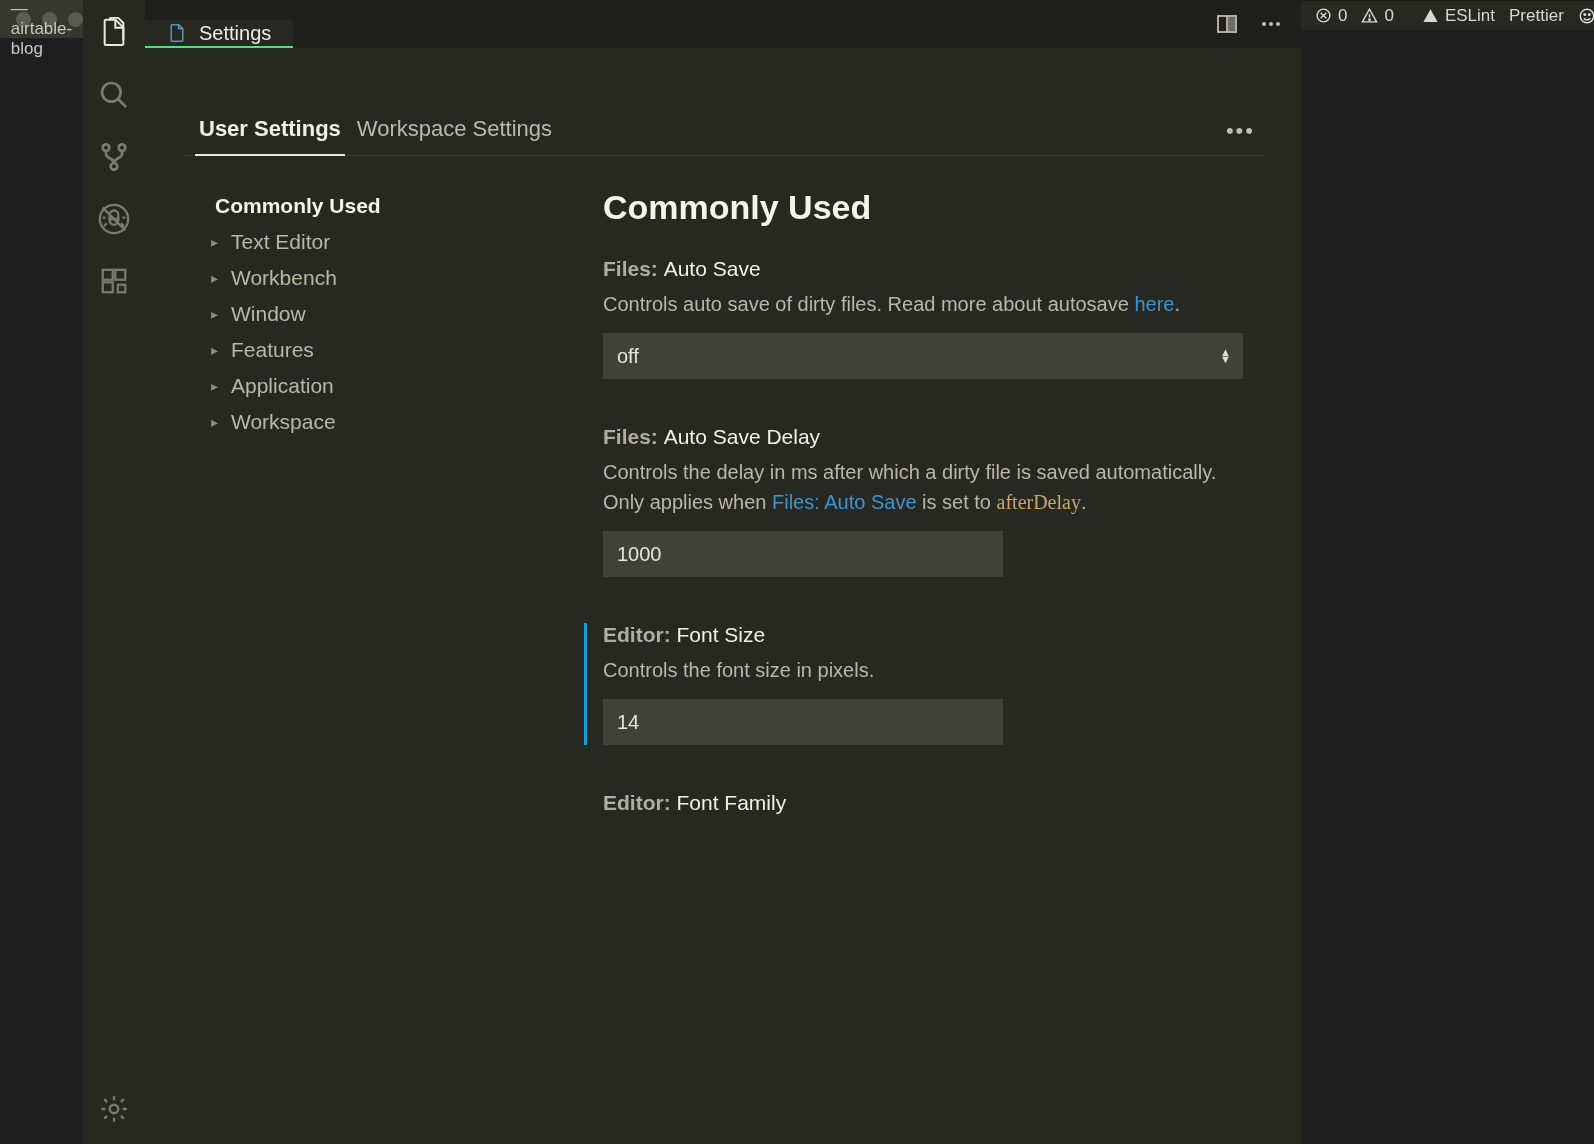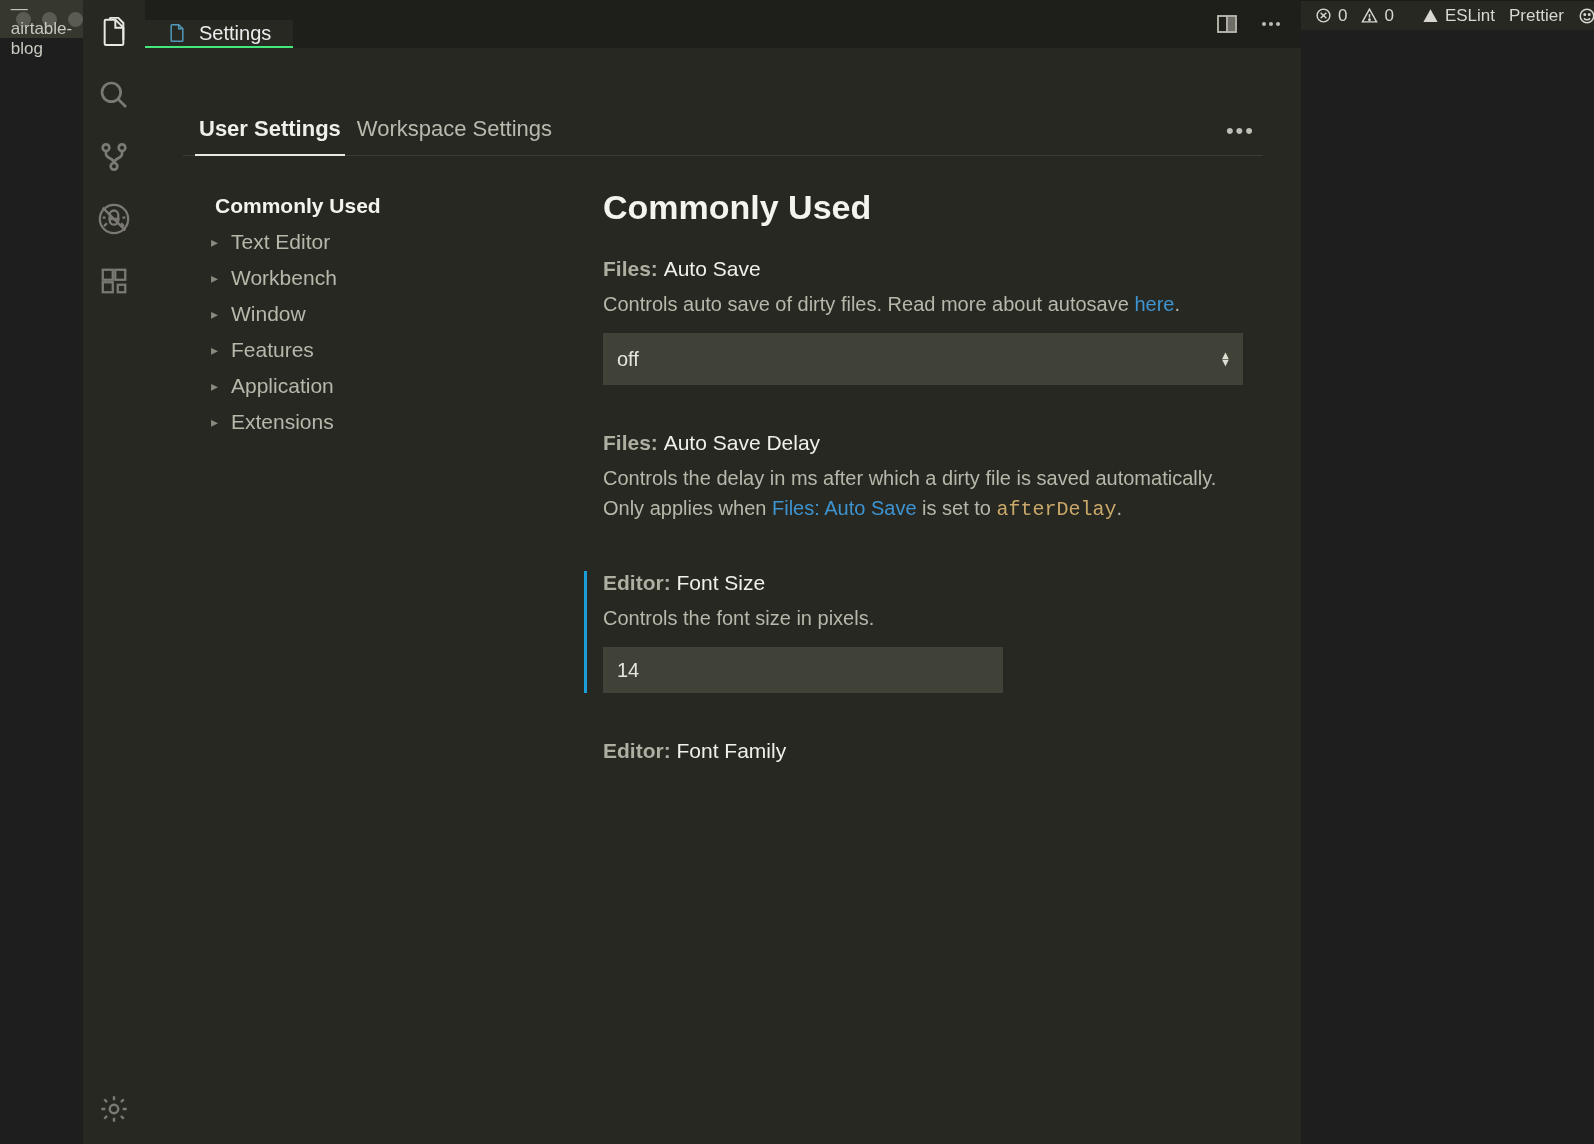--- a/index.html
+++ b/index.html
@@ -240,26 +240,26 @@
 .setting-title .cat { color: #aeaea1; font-weight: 600; }
 .setting-title .name { font-weight: 400; color: #f0f0ea; }
 .setting-desc {
   font-size: 20px;
   color: #b7b7aa;
   line-height: 1.5;
   margin-bottom: 14px;
   max-width: 910px;
 }
 .setting-desc a, .link { color: #3e94d1; text-decoration: none; cursor: pointer; }
-.setting-desc code { font-family: Liberation Mono, monospace; color: #c9a86a; }
+.setting-desc code { font-family: Liberation Serif, serif; color: #c9a86a; }
 
 .select-wrap {
   position: relative;
   width: 640px;
-  height: 52px;
+  height: 46px;
   background: #414237;
   display: flex;
   align-items: center;
   padding: 18px 14px;
   cursor: pointer;
 }
 .select-wrap .value { color: #e6e6de; font-size: 20px; }
 .select-wrap .caret {
   position: absolute;
   right: 12px;
@@ -424,21 +424,21 @@
             <div class="toc-item">
               <span class="chev">▸</span>
               <span>Features</span>
             </div>
             <div class="toc-item">
               <span class="chev">▸</span>
               <span>Application</span>
             </div>
             <div class="toc-item">
               <span class="chev">▸</span>
-              <span>Extensions</span>
+              <span>Workspace</span>
             </div>
           </div>
 
           <div class="settings-list">
             <div class="heading">Commonly Used</div>
 
             <div class="setting">
               <div class="setting-title">
                 <span class="cat">Files: </span><span class="name">Auto Save</span>
               </div>
@@ -451,20 +451,21 @@
               </div>
             </div>
 
             <div class="setting">
               <div class="setting-title">
                 <span class="cat">Files: </span><span class="name">Auto Save Delay</span>
               </div>
               <div class="setting-desc">
                 <span>Controls the delay in ms after which a dirty file is saved automatically. Only applies when </span><a class="link">Files: Auto Save</a><span> is set to </span><code>afterDelay</code><span>.</span>
               </div>
+              <input class="text-input" type="text" value="1000" style="">
             </div>
 
             <div class="setting modified">
               <div class="setting-title">
                 <span class="cat">Editor: </span><span class="name">Font Size</span>
               </div>
               <div class="setting-desc">Controls the font size in pixels.</div>
               <input class="text-input" type="text" value="14" style="">
             </div>
 

